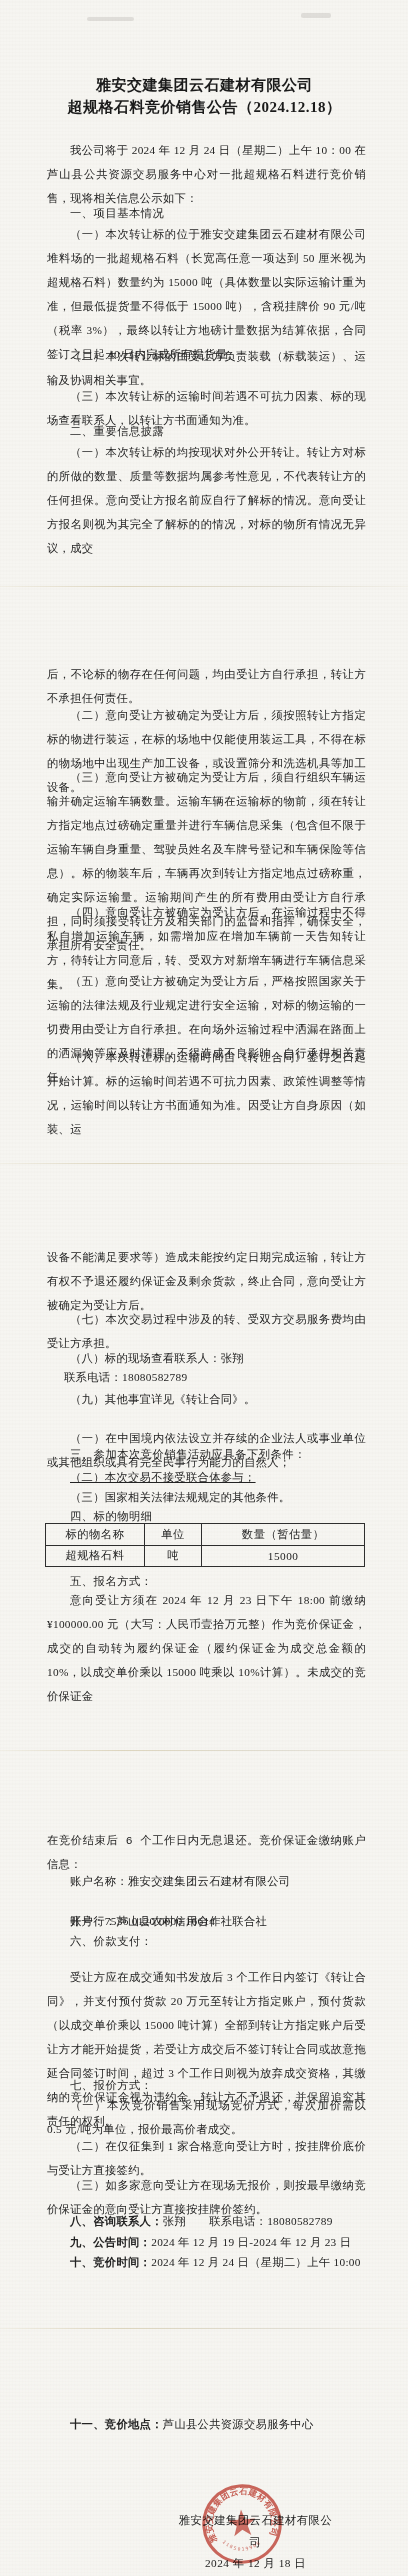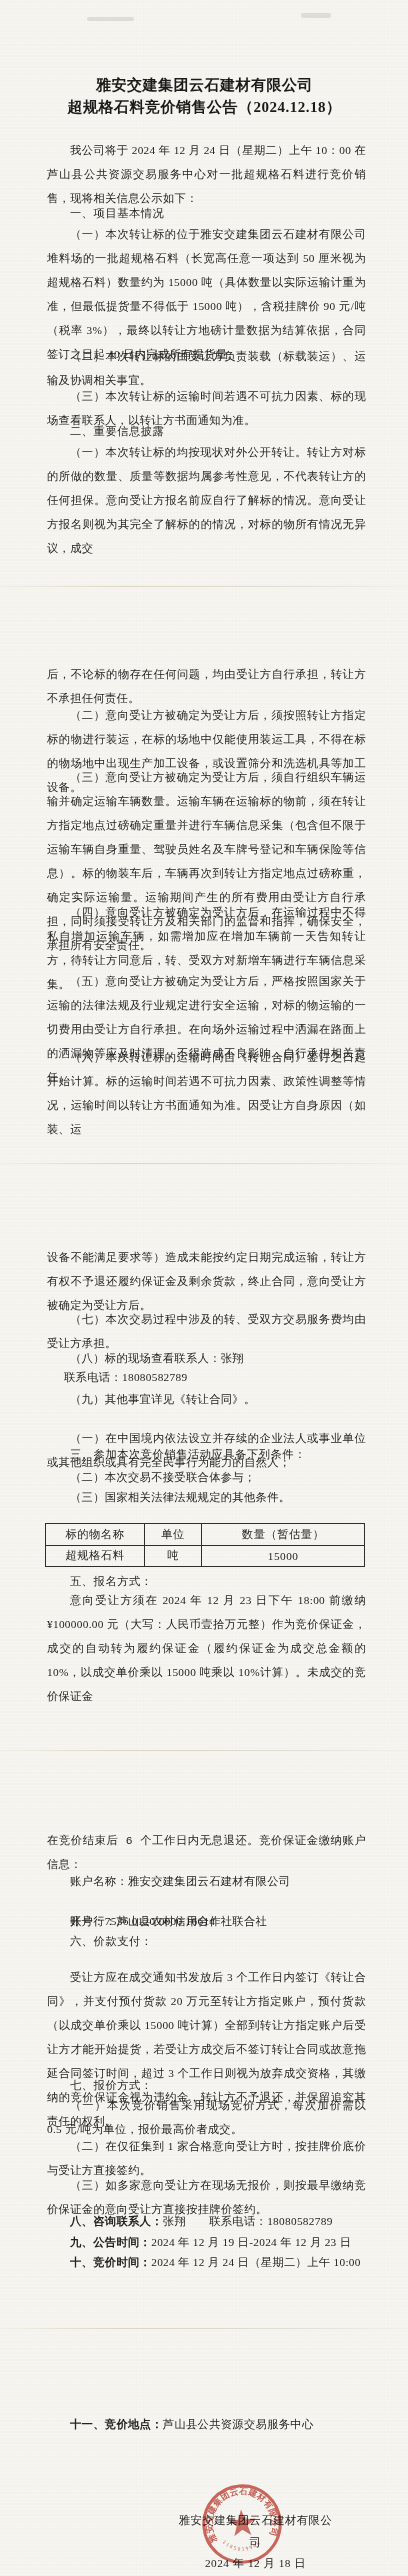--- a/index.html
+++ b/index.html
@@ -71,23 +71,24 @@
   <p class="blk indent" style="top:1045px;">（六）本次转让标的运输时间自《转让合同》签订之日起开始计算。标的运输时间若遇不可抗力因素、政策性调整等情况，运输时间以转让方书面通知为准。因受让方自身原因（如装、运</p>
 
   <p class="blk noindent" style="top:1246px;">设备不能满足要求等）造成未能按约定日期完成运输，转让方有权不予退还履约保证金及剩余货款，终止合同，意向受让方被确定为受让方后。</p>
   <p class="blk indent" style="top:1307px;">（七）本次交易过程中涉及的转、受双方交易服务费均由受让方承担。</p>
   <p class="blk indent" style="top:1346px;">（八）标的现场查看联系人：张翔</p>
   <p class="blk halfindent" style="top:1365px;">联系电话：18080582789</p>
   <p class="blk indent" style="top:1387px;">（九）其他事宜详见《转让合同》。</p>
 
   <p class="blk indent heading" style="top:1406px;margin-top:36px;">三、参加本次竞价销售活动应具备下列条件：</p>
   <p class="blk indent" style="top:1426px;">（一）在中国境内依法设立并存续的企业法人或事业单位或其他组织或具有完全民事行为能力的自然人；</p>
-  <p class="blk indent" style="top:1465px;">（二）本次交易不接受联合体参与；</p>
+  <p class="blk indent" style="top:1465px;text-decoration:underline;">（二）本次交易不接受联合体参与；</p>
   <p class="blk indent" style="top:1485px;">（三）国家相关法律法规规定的其他条件。</p>
 
+  <p class="blk indent heading" style="top:1504px;">四、标的物明细</p>
 
   <table class="doc-table">
     <colgroup>
         <col class="c1">
         <col class="c2">
         <col class="c3">
       </colgroup>
     <tbody>
         <tr>
       <th>标的物名称</th>

